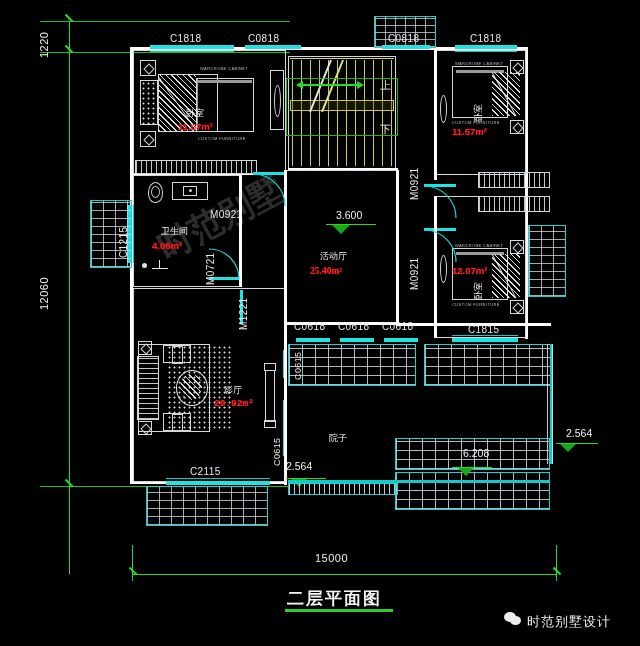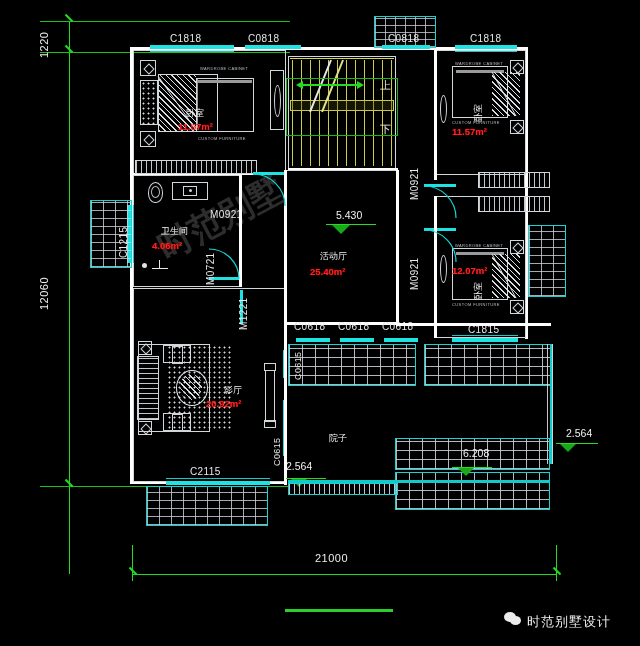--- a/index.html
+++ b/index.html
@@ -97,21 +97,21 @@
   <div class="green" style="left:64px;top:482px;width:10px;height:2px;transform:rotate(45deg);"></div>
 
   <div class="dimtxt vert" style="left:38px;top:58px;">1220</div>
   <div class="dimtxt vert" style="left:38px;top:310px;">12060</div>
 
   <div class="green" style="left:132px;top:574px;width:424px;height:1px;"></div>
   <div class="green" style="left:132px;top:545px;width:1px;height:36px;"></div>
   <div class="green" style="left:556px;top:545px;width:1px;height:36px;"></div>
   <div class="green" style="left:128px;top:570px;width:10px;height:2px;transform:rotate(45deg);"></div>
   <div class="green" style="left:552px;top:570px;width:10px;height:2px;transform:rotate(45deg);"></div>
-  <div class="dimtxt" style="left:315px;top:552px;">21000</div>
+  <div class="dimtxt" style="left:315px;top:552px;">15000</div>
 
   <div class="wall" style="left:130px;top:47px;width:398px;height:3px;"></div>
 
   <div class="wall" style="left:130px;top:47px;width:3px;height:437px;"></div>
 
   <div class="wall" style="left:525px;top:47px;width:3px;height:292px;"></div>
 
   <div class="wall" style="left:130px;top:481px;width:155px;height:3px;"></div>
 
   <div class="bx" style="left:133px;top:50px;width:153px;height:124px;"></div>
@@ -190,21 +190,21 @@
 
   <div class="bx" style="left:163px;top:413px;width:28px;height:18px;"></div>
   <div class="abs" style="left:172px;top:414px;width:9px;height:16px;border:1px solid #cfd4d9;"></div>
 
   <div class="bx" style="left:138px;top:341px;width:14px;height:14px;"></div>
   <div class="abs" style="left:142px;top:345px;width:6px;height:6px;border:1px solid #cfd4d9;transform:rotate(45deg);"></div>
   <div class="bx" style="left:138px;top:421px;width:14px;height:14px;"></div>
   <div class="abs" style="left:142px;top:425px;width:6px;height:6px;border:1px solid #cfd4d9;transform:rotate(45deg);"></div>
 
   <div class="roomname" style="left:224px;top:384px;">影厅</div>
-  <div class="area" style="left:206px;top:398px;">20.92m²</div>
+  <div class="area" style="left:214px;top:398px;font-family:Liberation Mono, monospace;">20.92m²</div>
 
   <div class="bx" style="left:265px;top:370px;width:10px;height:52px;"></div>
   <div class="bx" style="left:264px;top:363px;width:12px;height:8px;"></div>
   <div class="bx" style="left:264px;top:420px;width:12px;height:8px;"></div>
 
   <div class="cyan" style="left:166px;top:481px;width:104px;height:4px;"></div>
   <div class="cyanline" style="left:166px;top:478px;width:104px;height:1px;"></div>
   <div class="lbl" style="left:190px;top:466px;">C2115</div>
 
   <div class="bxc" style="left:146px;top:486px;width:122px;height:40px;"></div>
@@ -237,25 +237,25 @@
   <div class="cyan" style="left:245px;top:45px;width:56px;height:4px;"></div>
   <div class="lbl" style="left:248px;top:33px;">C0818</div>
 
   <div class="bxc" style="left:374px;top:16px;width:62px;height:32px;"></div>
   <div class="tilefloor2" style="left:375px;top:17px;width:60px;height:30px;"></div>
   <div class="cyan" style="left:382px;top:45px;width:48px;height:4px;"></div>
   <div class="lbl" style="left:388px;top:33px;">C0818</div>
 
   <div class="bx" style="left:286px;top:170px;width:112px;height:155px;"></div>
 
-  <div class="elev" style="left:336px;top:209px;">5.430</div>
+  <div class="elev" style="left:336px;top:209px;">3.600</div>
   <div class="green" style="left:326px;top:224px;width:50px;height:1px;"></div>
   <div class="abs" style="left:332px;top:225px;width:0;height:0;border-left:9px solid transparent;border-right:9px solid transparent;border-top:9px solid #1aa81a;"></div>
   <div class="roomname" style="left:320px;top:250px;">活动厅</div>
-  <div class="area" style="left:310px;top:266px;">25.40m²</div>
+  <div class="area" style="left:310px;top:266px;font-family:Liberation Serif, serif;">25.40m²</div>
 
   <div class="wall" style="left:396px;top:170px;width:3px;height:155px;"></div>
   <div class="wall" style="left:286px;top:322px;width:112px;height:3px;"></div>
 
   <div class="wall" style="left:284px;top:170px;width:3px;height:155px;"></div>
 
   <div class="lbl vert" style="left:409px;top:200px;">M0921</div>
   <div class="lbl vert" style="left:409px;top:290px;">M0921</div>
 
   <div class="cyan" style="left:424px;top:184px;width:32px;height:3px;"></div>
@@ -370,20 +370,21 @@
     <path d="M424,186 A32,32 0 0 1 456,218" fill="none" stroke="#16d4d4" stroke-width="1.2"></path>
 
     <path d="M424,230 A32,32 0 0 1 456,262" fill="none" stroke="#16d4d4" stroke-width="1.2"></path>
 
     <line x1="158" y1="76" x2="196" y2="130" stroke="#d8dde2" stroke-width="1"></line>
 
     <line x1="492" y1="72" x2="516" y2="116" stroke="#d8dde2" stroke-width="1"></line>
     <line x1="492" y1="254" x2="516" y2="298" stroke="#d8dde2" stroke-width="1"></line>
   </svg>
 
+  <div id="title">二层平面图</div>
   <div id="titleunderline"></div>
 
   <div id="wmicon">
     <div class="b1"></div>
       <div class="b2"></div>
   </div>
   <div id="wmtext">时范别墅设计</div>
 
 </div>
 

